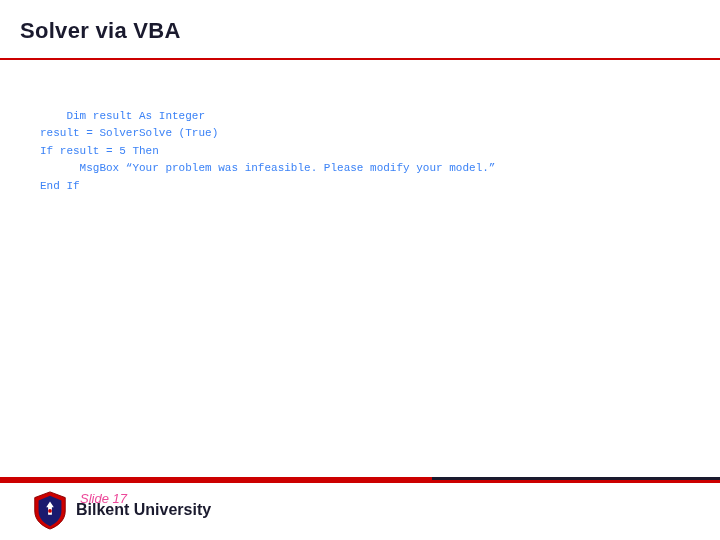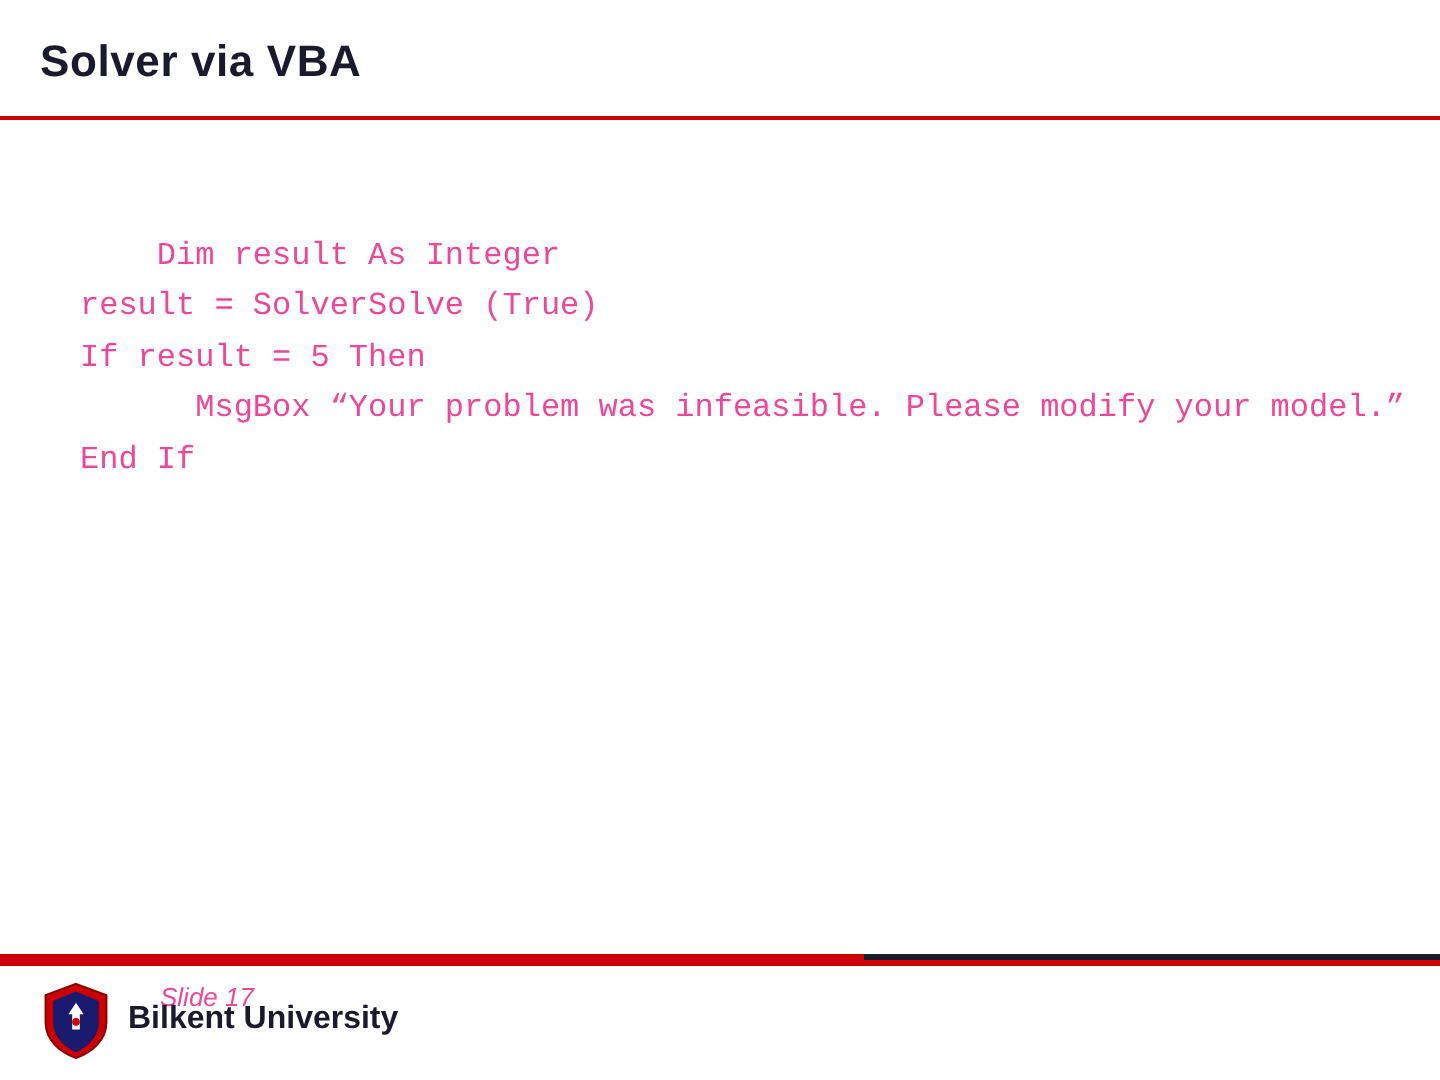--- a/index.html
+++ b/index.html
@@ -28,22 +28,22 @@
       color: #1a1a2e;
       letter-spacing: 0.3px;
     }
 
     .content-area {
       padding: 30px 40px 20px 40px;
     }
 
     .code-block {
       font-family: 'Courier New', Courier, monospace;
-      font-size: 16px;
-      color: #ec4899;
+      font-size: 11px;
+      color: #3b82f6;
       line-height: 1.6;
       white-space: pre;
     }
 
     .footer {
       position: absolute;
       bottom: 0;
       left: 0;
       right: 0;
       height: 60px;
@@ -59,21 +59,21 @@
       top: 8px;
       left: 80px;
       font-size: 13px;
       color: #ec4899;
       font-style: italic;
     }
 
     .logo-area {
       position: absolute;
       bottom: 10px;
-      left: 20px;
+      left: 32px;
       display: flex;
       align-items: center;
       gap: 8px;
     }
 
     .logo-shield {
       width: 36px;
       height: 40px;
     }
 

